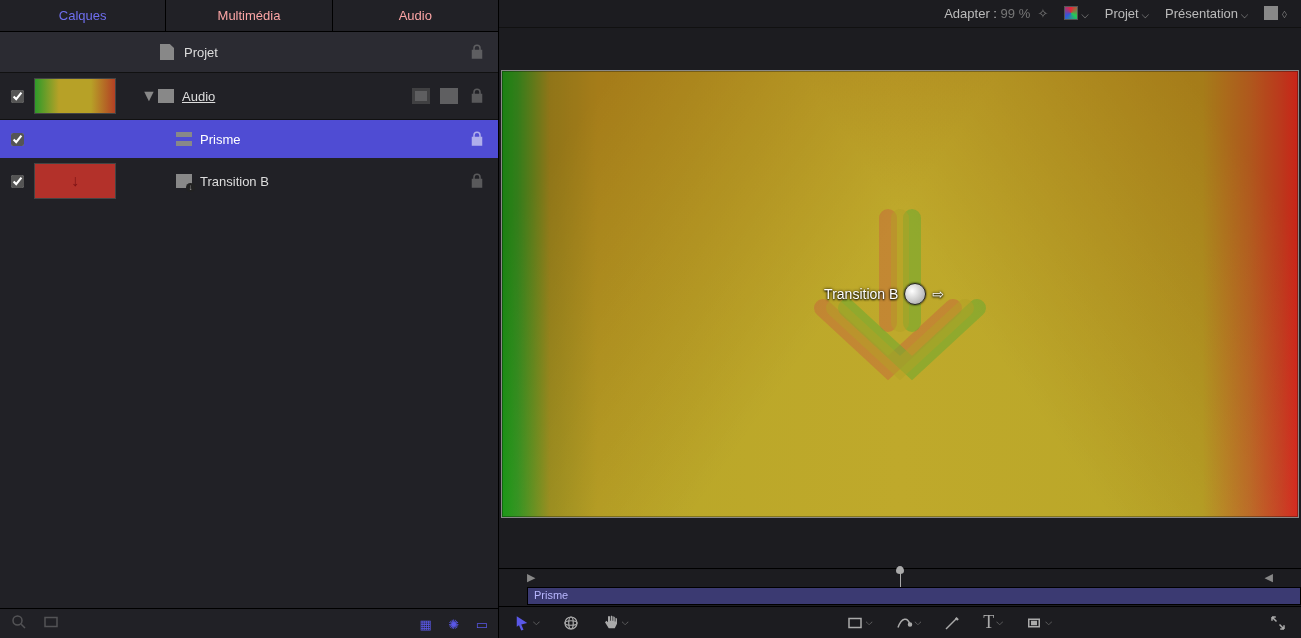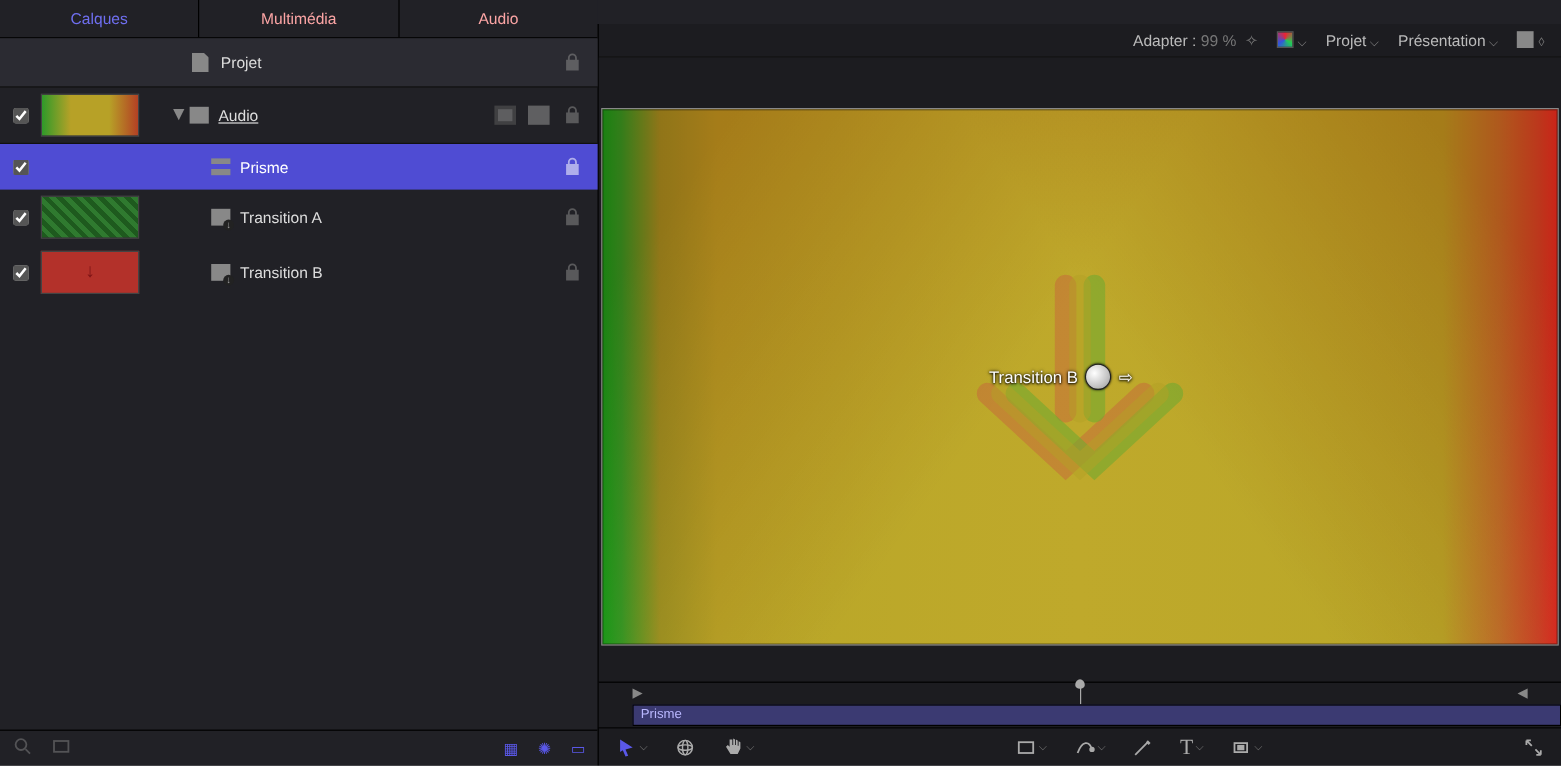--- a/index.html
+++ b/index.html
@@ -45,21 +45,21 @@
 
 input.chk-box { accent-color: #555; width: 13px; height: 13px; }
 
 .left-footer { height: 30px; border-top: 1px solid #000; display: flex; align-items: center; padding: 0 10px; gap: 14px; }
 .left-footer .sp { flex: 1; }
 .left-footer svg, .left-footer .footer-glyph { opacity: .7; }
 .footer-glyph { font-size: 14px; color: #888; }
 .footer-right span { color: #5a58e8; margin-left: 12px; font-size: 13px; }
 
 
-.right-panel { flex: 1; display: flex; flex-direction: column; background: #1c1c20; border-left: 1px solid #000; margin-top: 20px; }
+.right-panel { flex: 1; display: flex; flex-direction: column; background: #1c1c20; border-left: 1px solid #000; }
 
 .top-bar { height: 28px; display: flex; align-items: center; justify-content: flex-end; gap: 16px; padding: 0 14px; color: #bbb; font-size: 13px; border-bottom: 1px solid #111; }
 .top-bar .pct { color: #777; }
 .top-bar .sw { width: 14px; height: 14px; background: conic-gradient(#e23, #2c5, #35d, #e23); border: 1px solid #555; display: inline-block; vertical-align: -2px; }
 .top-bar .mono { width: 14px; height: 14px; background: #888; display: inline-block; vertical-align: -2px; }
 .top-bar .caret::after { content: " ⌵"; font-size: 10px; color: #888; }
 
 .canvas-wrap { flex: 1; background: #1c1c20; display: flex; align-items: flex-start; justify-content: center; padding: 42px 0 10px; overflow: hidden; }
 .canvas { width: 798px; height: 448px; position: relative; border: 1px solid #888; background: linear-gradient(90deg,
   #1cae1c 0%, #3aa82a 2%, #a19d26 6%, #b9a728 12%, #bfa92b 50%, #b9a728 88%, #c4762e 94%, #d24a2c 98%, #e22f27 100%);
@@ -140,33 +140,20 @@
       <span style="width:82px;margin-right:10px"></span>
       <span class="indent-sp" style="width:50px"></span>
       <span class="filter-icon"></span>
       <span class="label">Prisme</span>
       <span class="spacer"></span>
       <svg class="lock-svg lock" viewBox="0 0 24 24" fill="#e9e9ff">
           <path d="M17 9V7a5 5 0 0 0-10 0v2H5v12h14V9h-2zm-8 0V7a3 3 0 1 1 6 0v2H9z"></path>
         </svg>
     </div>
 
-    <div class="row">
-      <span class="chk">
-          <input type="checkbox" class="chk-box" checked="" style="">
-        </span>
-      <span class="thumb thumb-green"></span>
-      <span class="indent-sp" style="width:50px"></span>
-      <span class="placeholder-icon"></span>
-      <span class="label">Transition A</span>
-      <span class="spacer"></span>
-      <svg class="lock-svg lock" viewBox="0 0 24 24" fill="#888">
-          <path d="M17 9V7a5 5 0 0 0-10 0v2H5v12h14V9h-2zm-8 0V7a3 3 0 1 1 6 0v2H9z"></path>
-        </svg>
-    </div>
 
     <div class="row">
       <span class="chk">
           <input type="checkbox" class="chk-box" checked="" style="">
         </span>
       <span class="thumb thumb-red"></span>
       <span class="indent-sp" style="width:50px"></span>
       <span class="placeholder-icon"></span>
       <span class="label">Transition B</span>
       <span class="spacer"></span>

